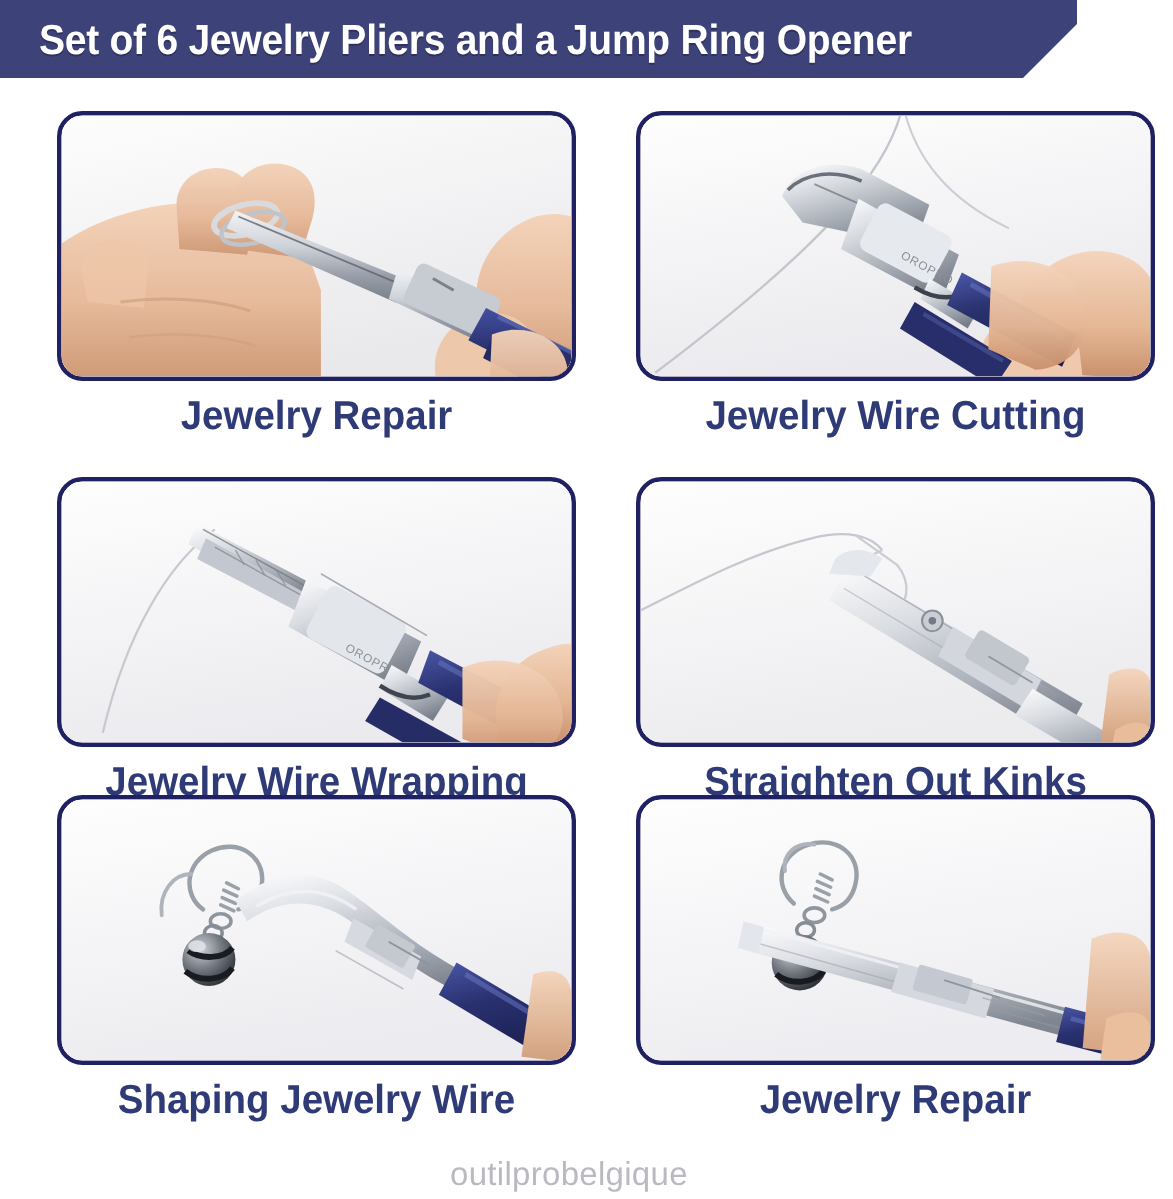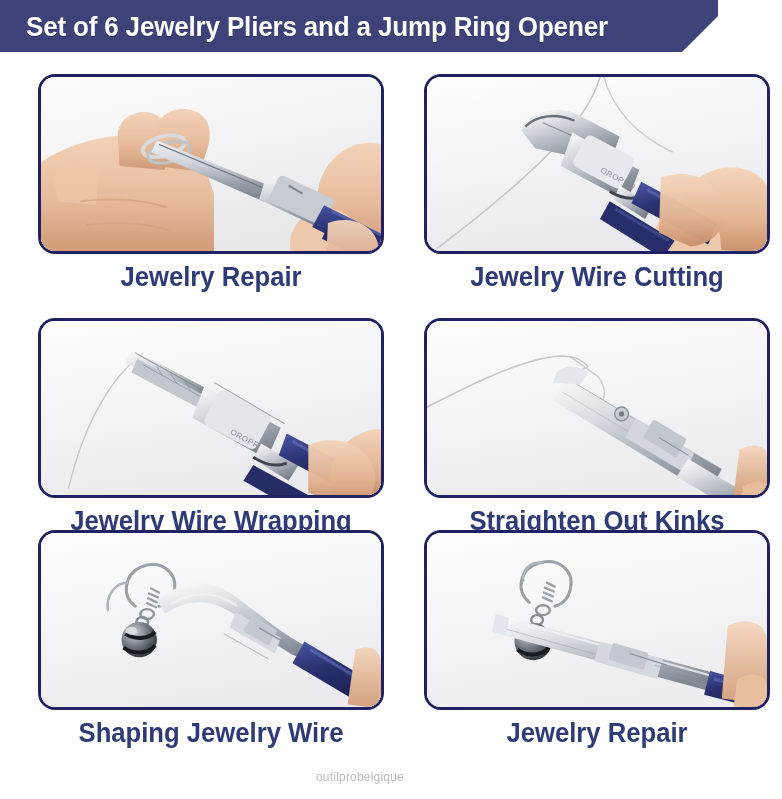--- a/index.html
+++ b/index.html
@@ -100,24 +100,24 @@
     font-size: 27px;
     font-weight: bold;
     line-height: 34px;
     white-space: nowrap;
     transform: scaleX(0.95);
   }
 
   
   .watermark {
     position: absolute;
-    left: 316px;
+    left: 300px;
     top: 770px;
     color: #b9b9c2;
-    font-size: 12px;
+    font-size: 22px;
     font-weight: normal;
     letter-spacing: 0.2px;
     white-space: nowrap;
     pointer-events: none;
   }
 </style>
 </head>
 <body>
 
 <div class="banner-wrap">

